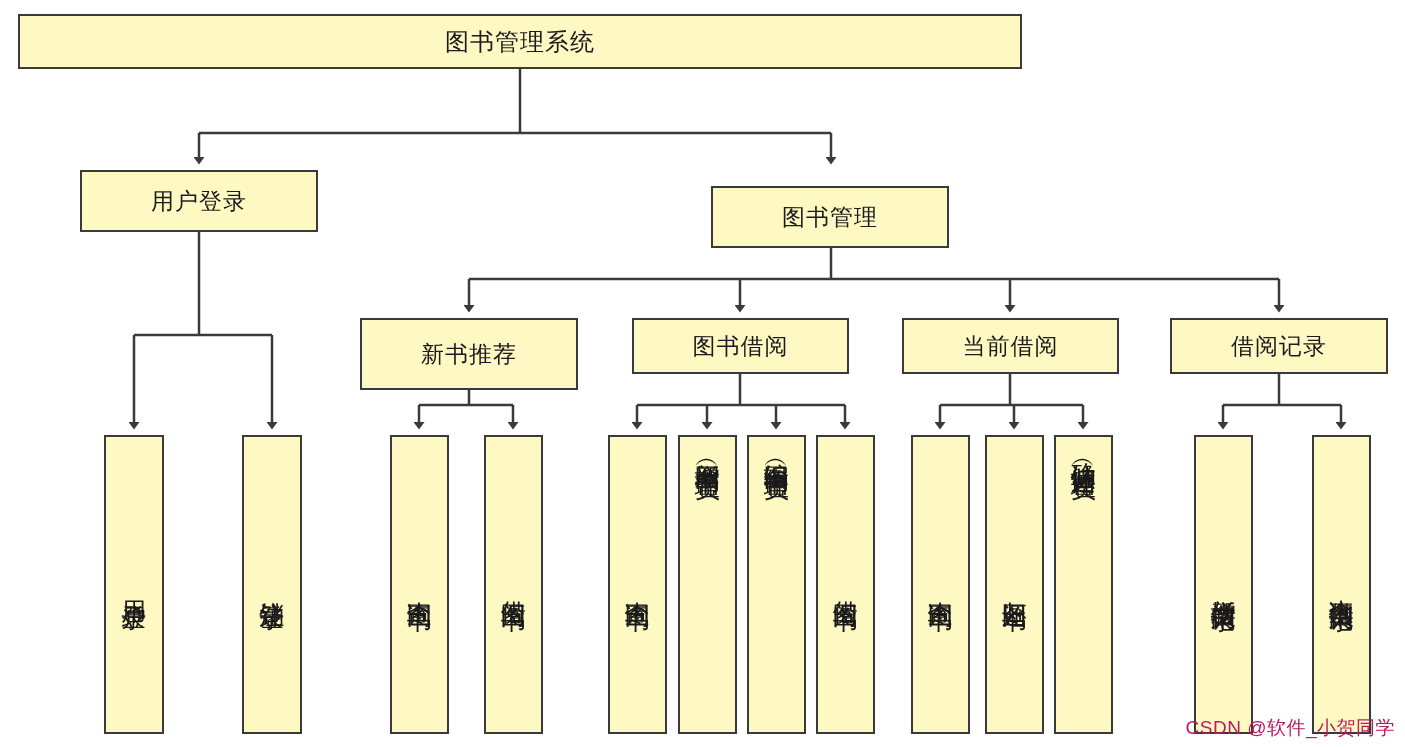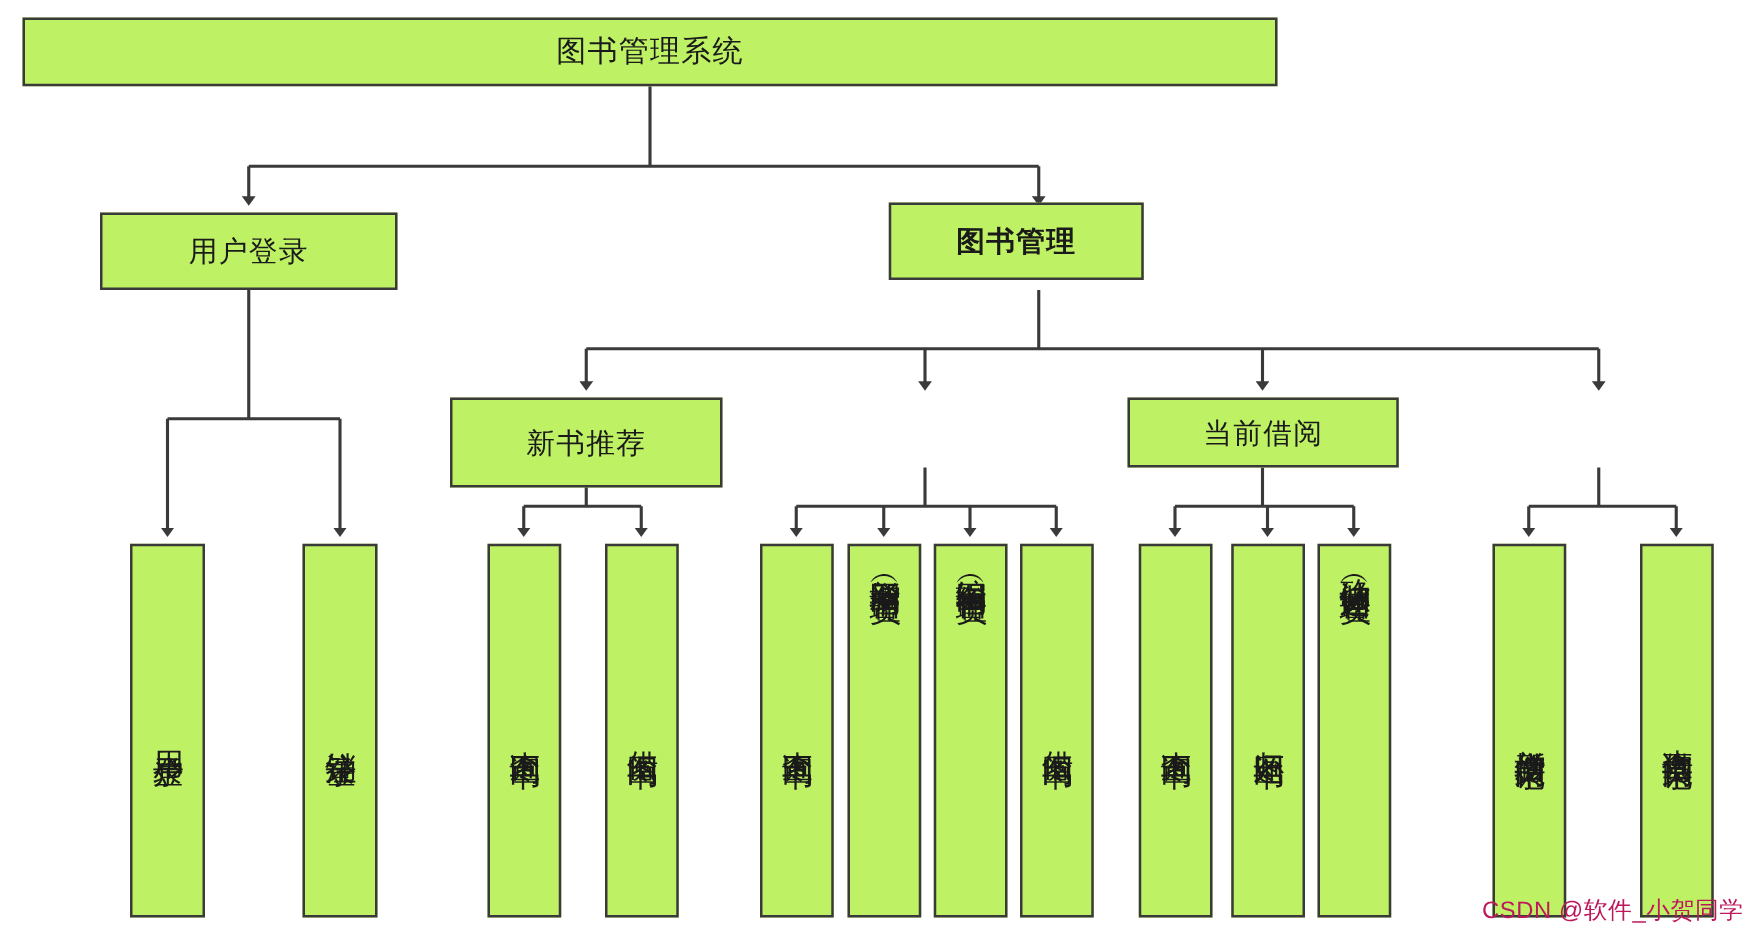--- a/index.html
+++ b/index.html
@@ -22,21 +22,21 @@
     left: 0;
     top: 0;
     width: 1405px;
     height: 747px;
     pointer-events: none;
   }
   .node {
     position: absolute;
     box-sizing: border-box;
     border: 2px solid #3a3a3a;
-    background: #bef264;
+    background: #fef9c3;
     display: flex;
     align-items: center;
     justify-content: center;
     color: #1a1a1a;
   }
   .node-label {
     display: block;
     text-align: center;
     line-height: 1.0;
   }
@@ -131,30 +131,36 @@
     </g>
   </svg>
 
   <div class="node h-node root" style="left:18px; top:14px; width:1004px; height:55px;">
     <span class="node-label">图书管理系统</span>
   </div>
 
   <div class="node h-node" style="left:80px; top:170px; width:238px; height:62px;">
     <span class="node-label">用户登录</span>
   </div>
-  <div class="node h-node" style="left:711px; top:162px; width:204px; height:62px;font-weight:bold;">
+  <div class="node h-node" style="left:711px; top:186px; width:238px; height:62px;">
     <span class="node-label">图书管理</span>
   </div>
 
   <div class="node h-node" style="left:360px; top:318px; width:218px; height:72px;">
     <span class="node-label">新书推荐</span>
   </div>
+  <div class="node h-node" style="left:632px; top:318px; width:217px; height:56px;">
+    <span class="node-label">图书借阅</span>
+  </div>
   <div class="node h-node" style="left:902px; top:318px; width:217px; height:56px;font-family:Liberation Serif, serif;">
     <span class="node-label">当前借阅</span>
   </div>
+  <div class="node h-node" style="left:1170px; top:318px; width:218px; height:56px;">
+    <span class="node-label">借阅记录</span>
+  </div>
 
   <div class="node v-node centered" style="left:104px; top:435px; width:60px; height:299px;">
     <span class="node-label">用户登录</span>
   </div>
   <div class="node v-node centered" style="left:242px; top:435px; width:60px; height:299px;">
     <span class="node-label">注销登录</span>
   </div>
   <div class="node v-node centered" style="left:390px; top:435px; width:59px; height:299px;">
     <span class="node-label">查询图书</span>
   </div>

